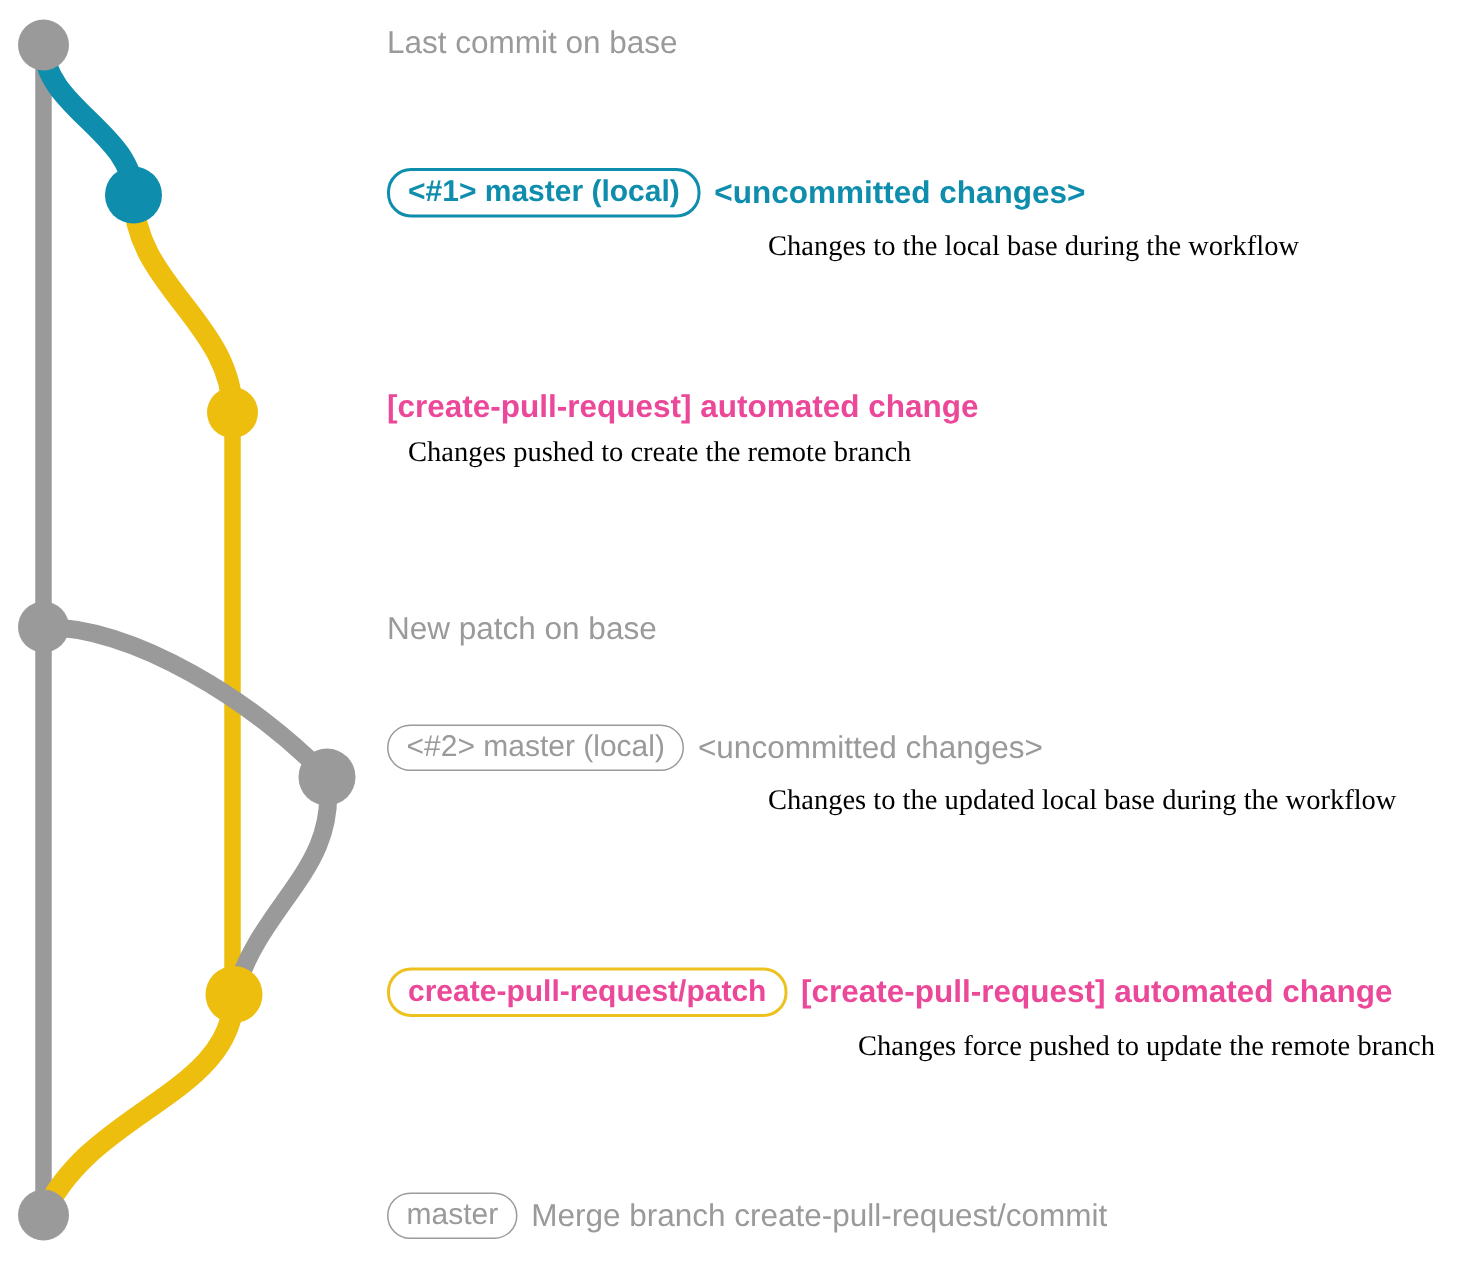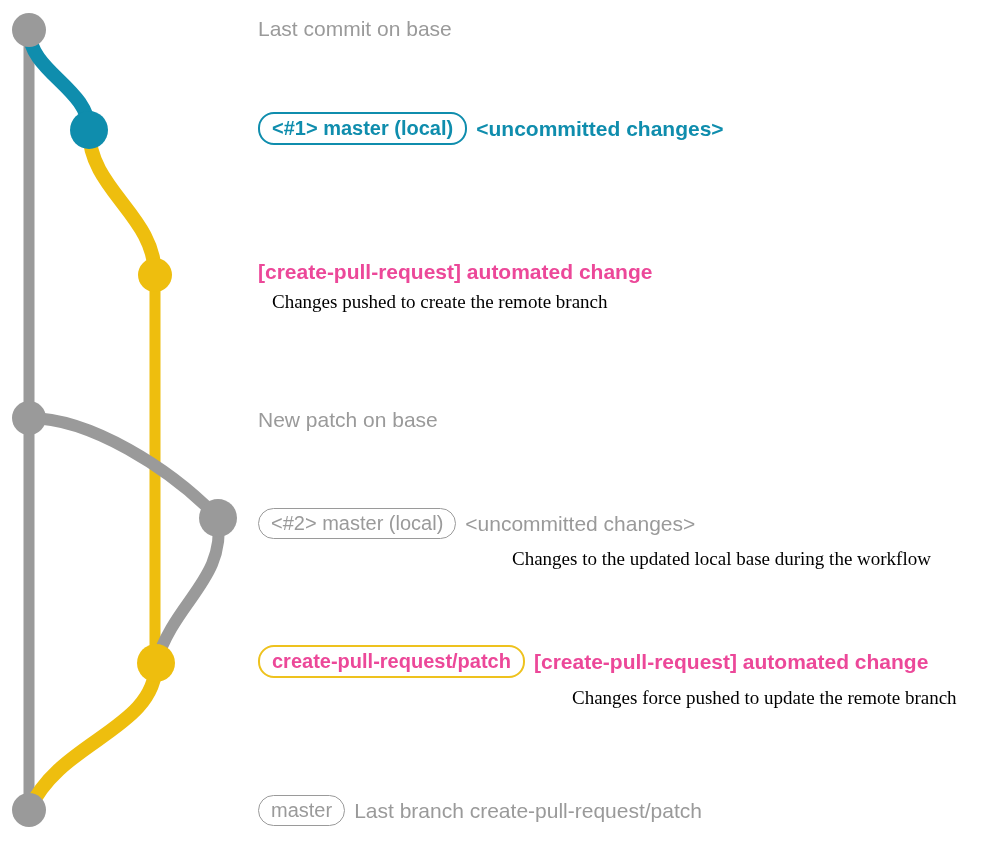--- a/index.html
+++ b/index.html
@@ -116,51 +116,52 @@
     <div class="commit-line">
       <span class="plain-label c-gray">Last commit on base</span>
     </div>
   </div>
 
   <div class="row" style="top:112px;">
     <div class="commit-line">
       <span class="tag b-blue c-blue">&lt;#1&gt; master (local)</span>
       <span class="subject bold c-blue">&lt;uncommitted changes&gt;</span>
     </div>
+    <div class="desc" style="margin-left:254px;">Changes to the local base during the workflow</div>
   </div>
 
   <div class="row" style="top:261px;">
     <div class="commit-line">
       <span class="subject bold c-yellow">[create-pull-request] automated change</span>
     </div>
     <div class="desc" style="margin-left:14px;">Changes pushed to create the remote branch</div>
   </div>
 
   <div class="row" style="top:409px;">
     <div class="commit-line">
       <span class="plain-label c-gray">New patch on base</span>
     </div>
   </div>
 
-  <div class="row" style="top:508px;">
+  <div class="row" style="top:483px;">
     <div class="commit-line">
       <span class="tag thin b-gray c-gray">&lt;#2&gt; master (local)</span>
       <span class="subject c-gray">&lt;uncommitted changes&gt;</span>
     </div>
     <div class="desc" style="margin-left:254px;">Changes to the updated local base during the workflow</div>
   </div>
 
   <div class="row" style="top:645px;">
     <div class="commit-line">
       <span class="tag b-yellow c-yellow">create-pull-request/patch</span>
       <span class="subject bold c-yellow">[create-pull-request] automated change</span>
     </div>
     <div class="desc" style="margin-left:314px;">Changes force pushed to update the remote branch</div>
   </div>
 
   <div class="row" style="top:795px;">
     <div class="commit-line">
       <span class="tag thin b-gray c-gray">master</span>
-      <span class="subject c-gray">Last branch create-pull-request/patch</span>
+      <span class="subject c-gray">Merge branch create-pull-request/commit</span>
     </div>
   </div>
 
 </div>
 
 </body></html>

